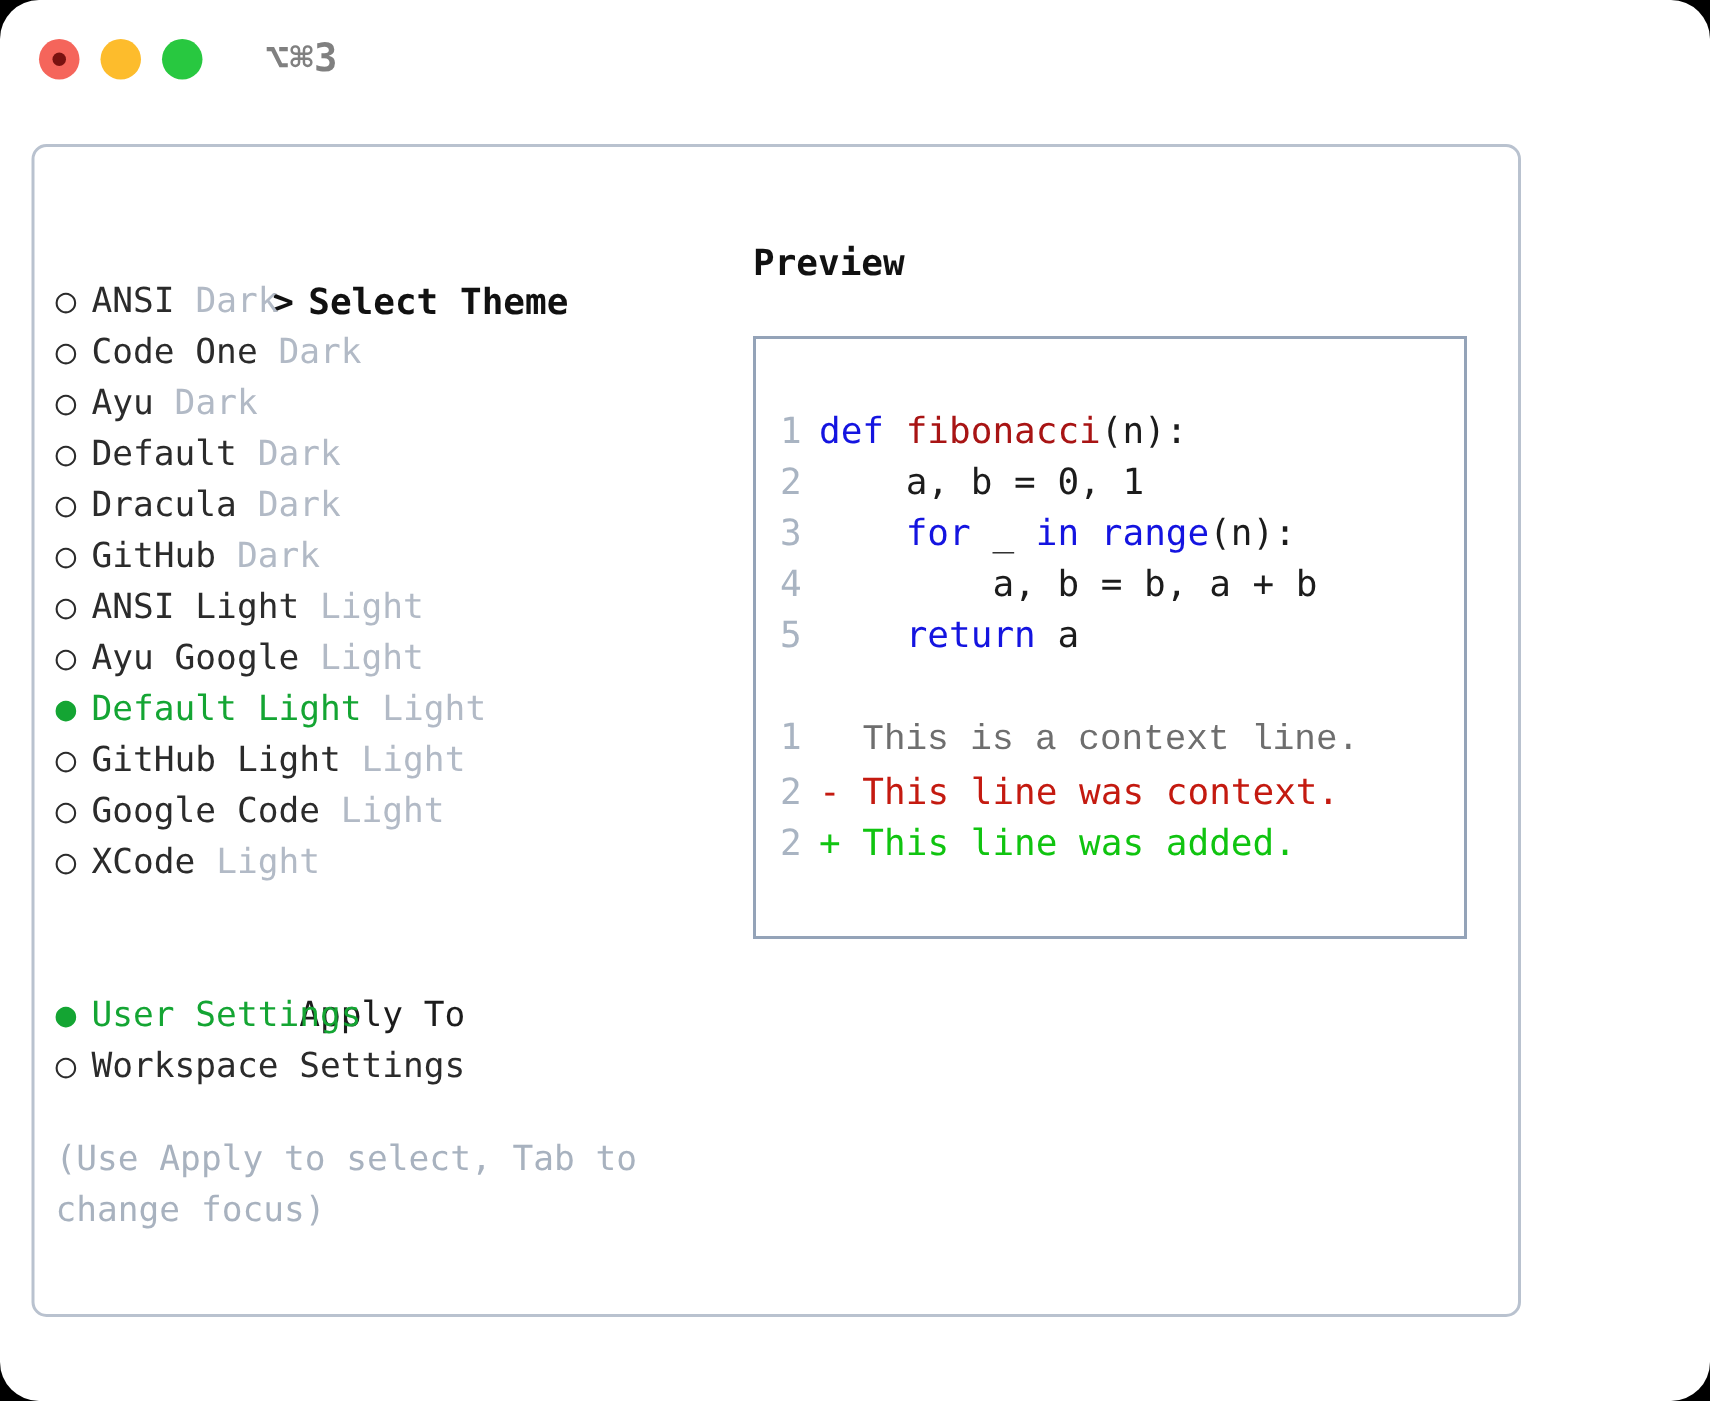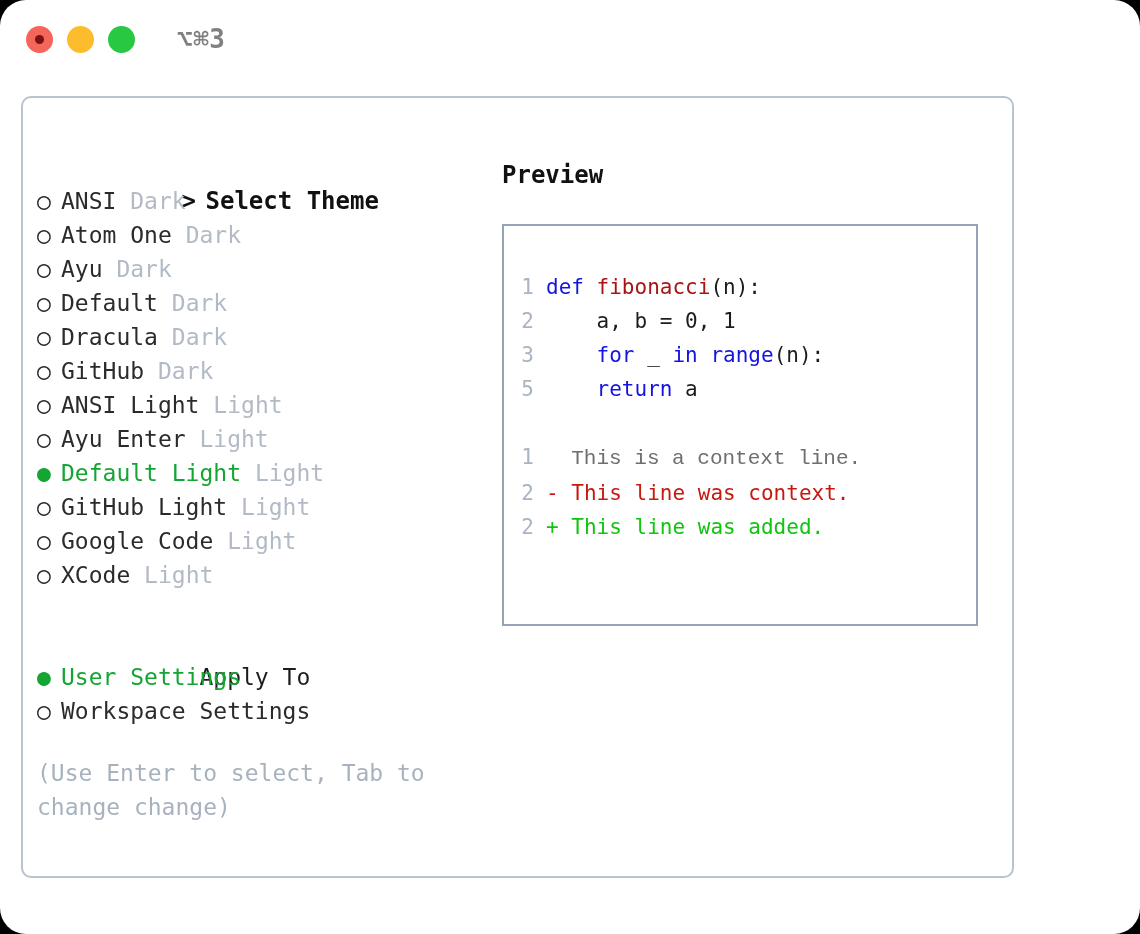--- a/index.html
+++ b/index.html
@@ -153,21 +153,21 @@
   #preview-box {
     margin-top: 32px;
     width: 476px;
     height: 402px;
     border: 2px solid #94a3b8;
     box-sizing: border-box;
     background: #ffffff;
     padding: 44px 0 0 16px;
   }
   .code-line {
-    font-size: 21px;
+    font-size: 24px;
     line-height: 34px;
     white-space: pre;
     color: #1c1c1c;
   }
   .lnum {
     color: #a9b4c2;
     display: inline-block;
     width: 14px;
     text-align: right;
     margin-right: 12px;
@@ -198,54 +198,55 @@
     <div id="columns">
 
       <div id="left-col">
 
         <div class="row" id="select-theme-header">
           <span class="marker">&gt;</span><span>Select Theme</span>
         </div>
 
         <div id="theme-list">
             <div class="row theme-row"><span class="marker hollow">○</span><span class="name">ANSI</span><span> </span><span class="badge">Dark</span></div>
-            <div class="row theme-row"><span class="marker hollow">○</span><span class="name">Atom One</span><span> </span><span class="badge">Dark</span></div>
+            <div class="row theme-row"><span class="marker hollow">○</span><span class="name">Code One</span><span> </span><span class="badge">Dark</span></div>
             <div class="row theme-row"><span class="marker hollow">○</span><span class="name">Ayu</span><span> </span><span class="badge">Dark</span></div>
             <div class="row theme-row"><span class="marker hollow">○</span><span class="name">Default</span><span> </span><span class="badge">Dark</span></div>
             <div class="row theme-row"><span class="marker hollow">○</span><span class="name">Dracula</span><span> </span><span class="badge">Dark</span></div>
             <div class="row theme-row"><span class="marker hollow">○</span><span class="name">GitHub</span><span> </span><span class="badge">Dark</span></div>
             <div class="row theme-row"><span class="marker hollow">○</span><span class="name">ANSI Light</span><span> </span><span class="badge">Light</span></div>
-            <div class="row theme-row"><span class="marker hollow">○</span><span class="name">Ayu Enter</span><span> </span><span class="badge">Light</span></div>
+            <div class="row theme-row"><span class="marker hollow">○</span><span class="name">Ayu Google</span><span> </span><span class="badge">Light</span></div>
             <div class="row theme-row selected"><span class="marker">●</span><span class="name">Default Light</span><span> </span><span class="badge">Light</span></div>
             <div class="row theme-row"><span class="marker hollow">○</span><span class="name">GitHub Light</span><span> </span><span class="badge">Light</span></div>
             <div class="row theme-row"><span class="marker hollow">○</span><span class="name">Google Code</span><span> </span><span class="badge">Light</span></div>
             <div class="row theme-row"><span class="marker hollow">○</span><span class="name">XCode</span><span> </span><span class="badge">Light</span></div>
           </div>
 
         <div class="spacer"></div>
 
         <div class="row" id="apply-to-header">
           <span class="marker"> </span><span>Apply To</span>
         </div>
 
         <div id="apply-list">
             <div class="row apply-row selected"><span class="marker">●</span><span class="name">User Settings</span></div>
             <div class="row apply-row"><span class="marker hollow">○</span><span class="name">Workspace Settings</span></div>
           </div>
 
-        <div id="hint">(Use Enter to select, Tab to change change)</div>
+        <div id="hint">(Use Apply to select, Tab to change focus)</div>
       </div>
 
       <div id="right-col">
         <div id="preview-label">Preview</div>
         <div id="preview-box">
           <div id="code-block">
               <div class="code-line"><span class="lnum">1</span><span class="kw">def </span><span class="fn">fibonacci</span><span class="plain">(n):</span></div>
               <div class="code-line"><span class="lnum">2</span><span class="plain">    a, b = 0, 1</span></div>
               <div class="code-line"><span class="lnum">3</span><span class="plain">    </span><span class="kw">for</span><span class="plain"> _ </span><span class="kw">in</span><span class="plain"> </span><span class="kw">range</span><span class="plain">(n):</span></div>
+              <div class="code-line"><span class="lnum">4</span><span class="plain">        a, b = b, a + b</span></div>
               <div class="code-line"><span class="lnum">5</span><span class="plain">    </span><span class="kw">return</span><span class="plain"> a</span></div>
             </div>
           <div class="blank-line"></div>
           <div id="diff-block">
               <div class="code-line"><span class="lnum">1</span><span class="ctx"> </span><span> </span><span class="ctx">This is a context line.</span></div>
               <div class="code-line"><span class="lnum">2</span><span class="del">-</span><span> </span><span class="del">This line was context.</span></div>
               <div class="code-line"><span class="lnum">2</span><span class="add">+</span><span> </span><span class="add">This line was added.</span></div>
             </div>
         </div>
       </div>

